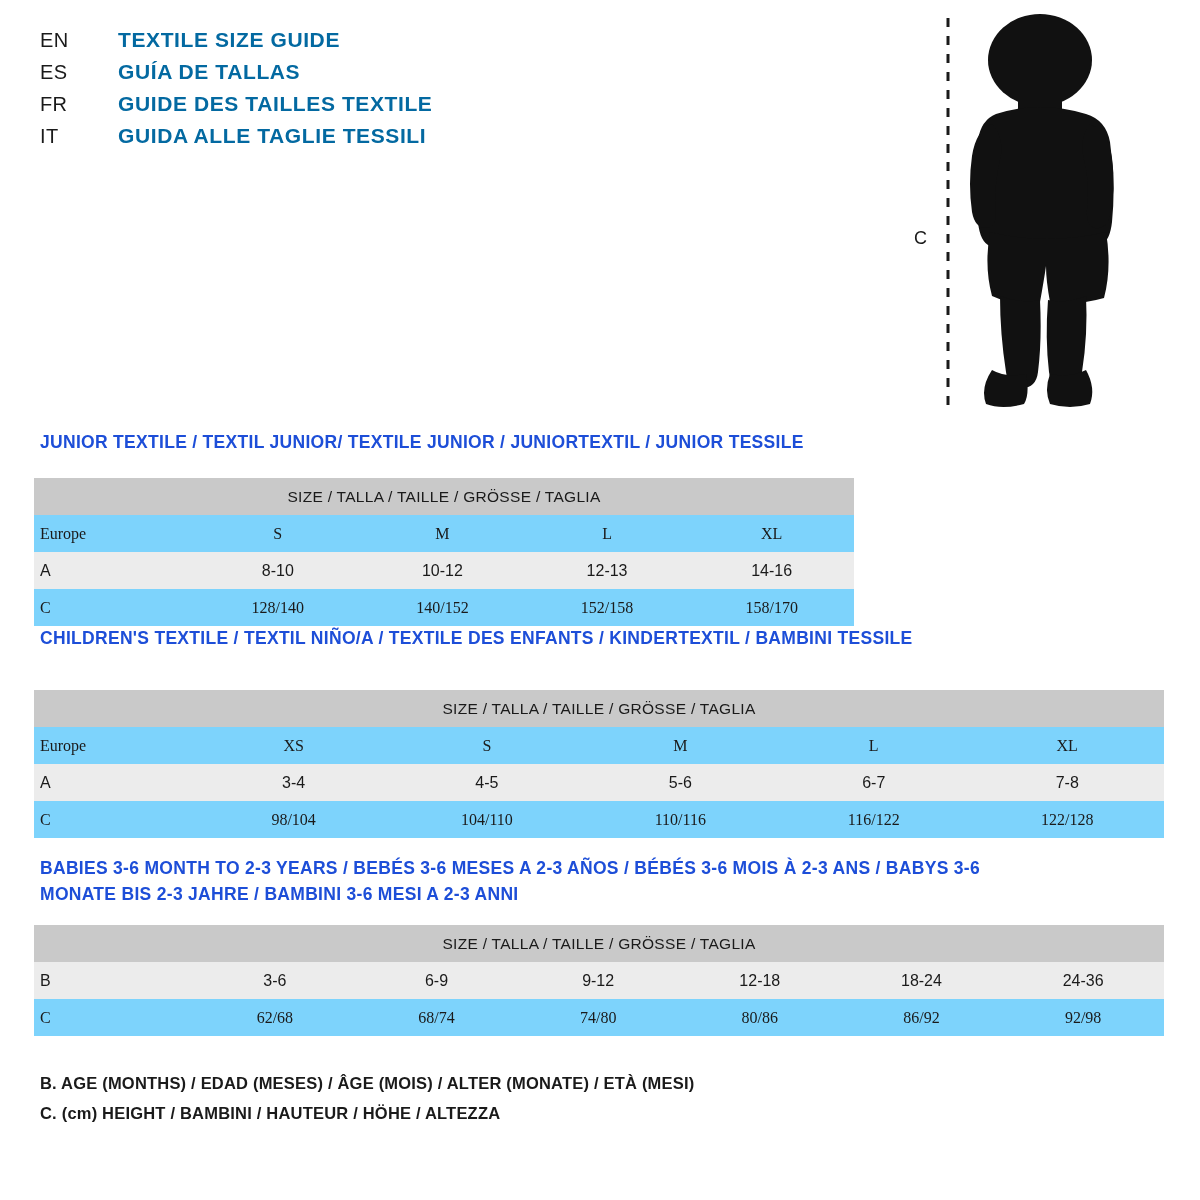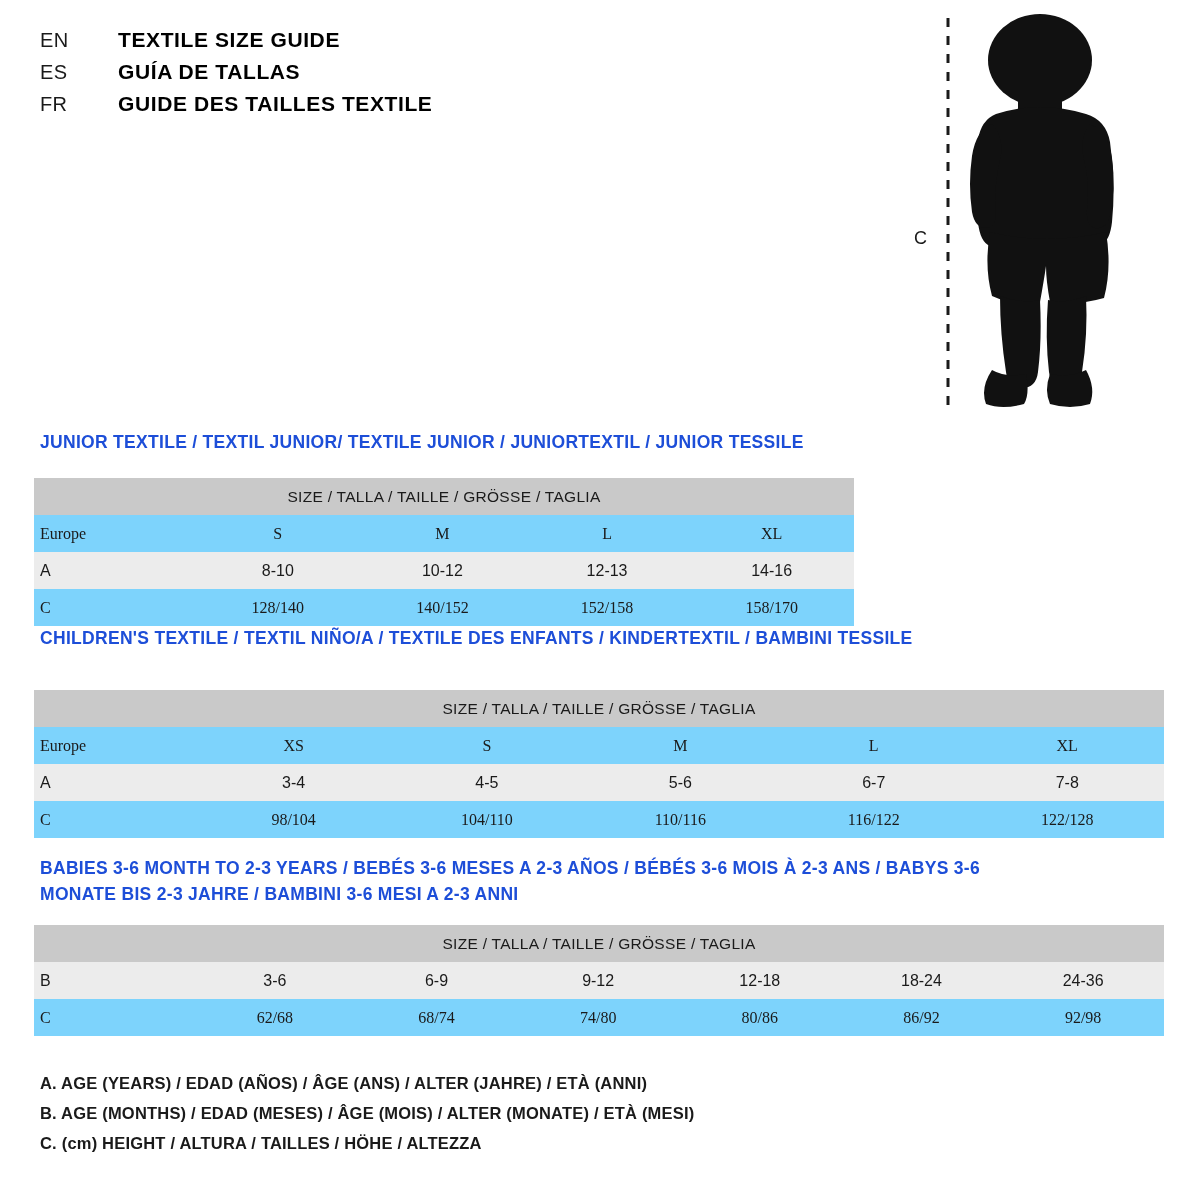--- a/index.html
+++ b/index.html
@@ -37,21 +37,21 @@
   }
   .lang-code {
     width: 78px;
     font-size: 20px;
     font-weight: 400;
     color: #1a1a1a;
   }
   .lang-text {
     font-size: 21px;
     font-weight: 700;
-    color: #000000;
+    color: #0369a1;
     letter-spacing: 0.6px;
   }
 
   
   .figure-area {
     position: absolute;
     left: 900px;
     top: 10px;
     width: 260px;
     height: 410px;
@@ -133,20 +133,24 @@
       <span class="lang-code">EN</span>
       <span class="lang-text">TEXTILE SIZE GUIDE</span>
     </div>
     <div class="lang-row">
       <span class="lang-code">ES</span>
       <span class="lang-text">GUÍA DE TALLAS</span>
     </div>
     <div class="lang-row">
       <span class="lang-code">FR</span>
       <span class="lang-text">GUIDE DES TAILLES TEXTILE</span>
+    </div>
+    <div class="lang-row">
+      <span class="lang-code">IT</span>
+      <span class="lang-text">GUIDA ALLE TAGLIE TESSILI</span>
     </div>
   </div>
 
   <div class="figure-area">
     <span class="c-label">C</span>
     <svg width="260" height="410" viewBox="0 0 260 410">
 
       <line x1="48" y1="8" x2="48" y2="402" stroke="#1a1a1a" stroke-width="3" stroke-dasharray="9 9"></line>
 
       <g fill="#111111">
@@ -258,18 +262,17 @@
       <td>68/74</td>
       <td>74/80</td>
       <td>80/86</td>
       <td>86/92</td>
       <td>92/98</td>
     </tr>
   </tbody>
     </table>
 
   <div class="footnotes">
-    <div class="footnote">A. AGE (YEARS) / EDAD (AÑOS) / ÂGE (ANS) / ALTER (JAHRE) / ETÀ (ANNI)</div>
     <div class="footnote">B. AGE (MONTHS) / EDAD (MESES) / ÂGE (MOIS) / ALTER (MONATE) / ETÀ (MESI)</div>
-    <div class="footnote">C. (cm) HEIGHT / ALTURA / TAILLES / HÖHE / ALTEZZA</div>
+    <div class="footnote">C. (cm) HEIGHT / BAMBINI / HAUTEUR / HÖHE / ALTEZZA</div>
   </div>
 
 </div>
 
 </body></html>

